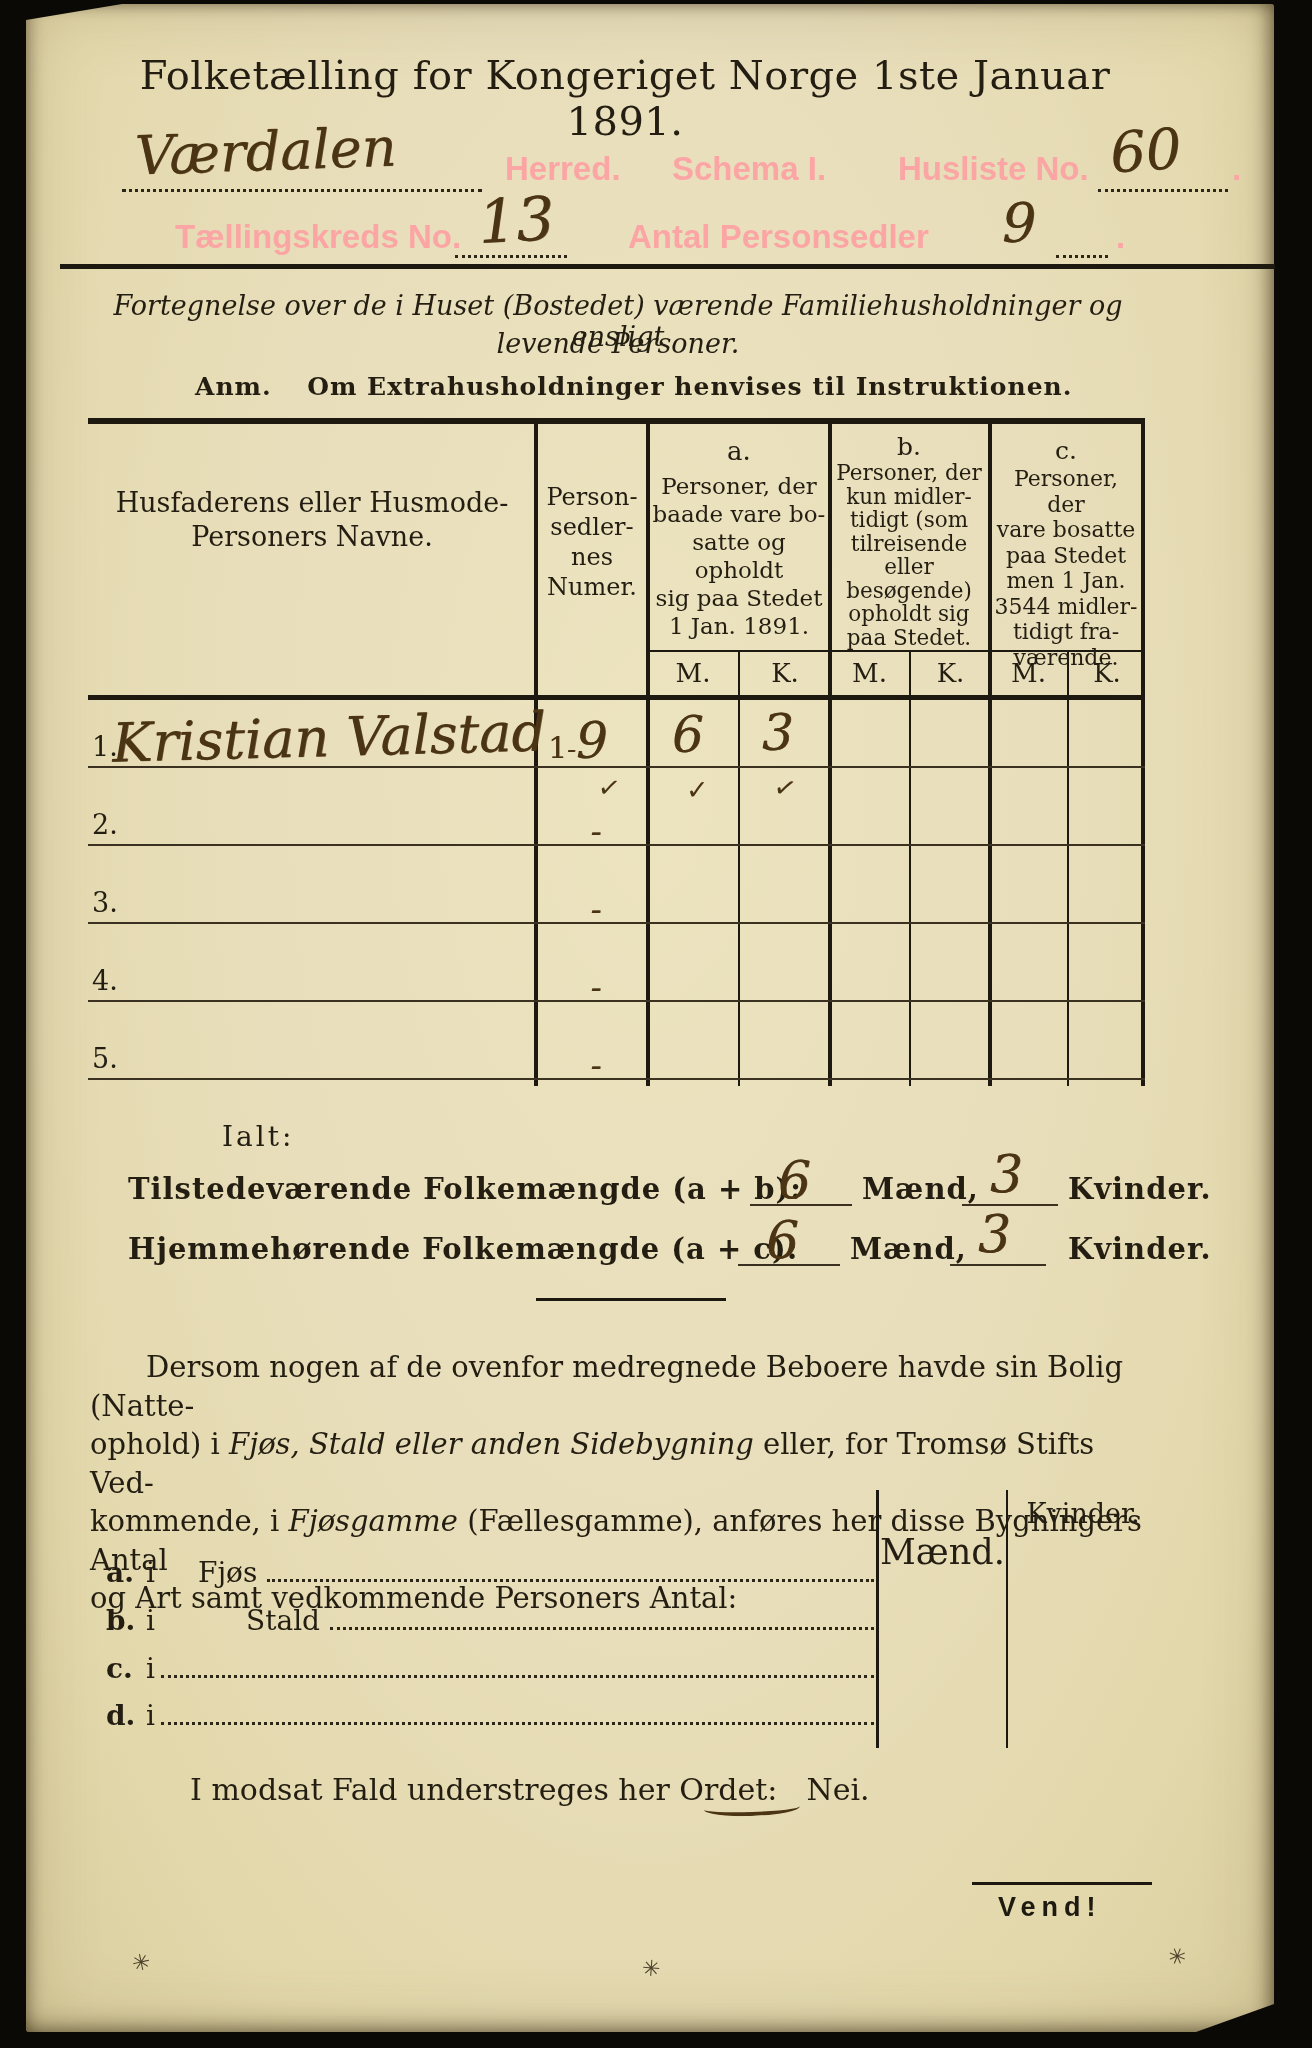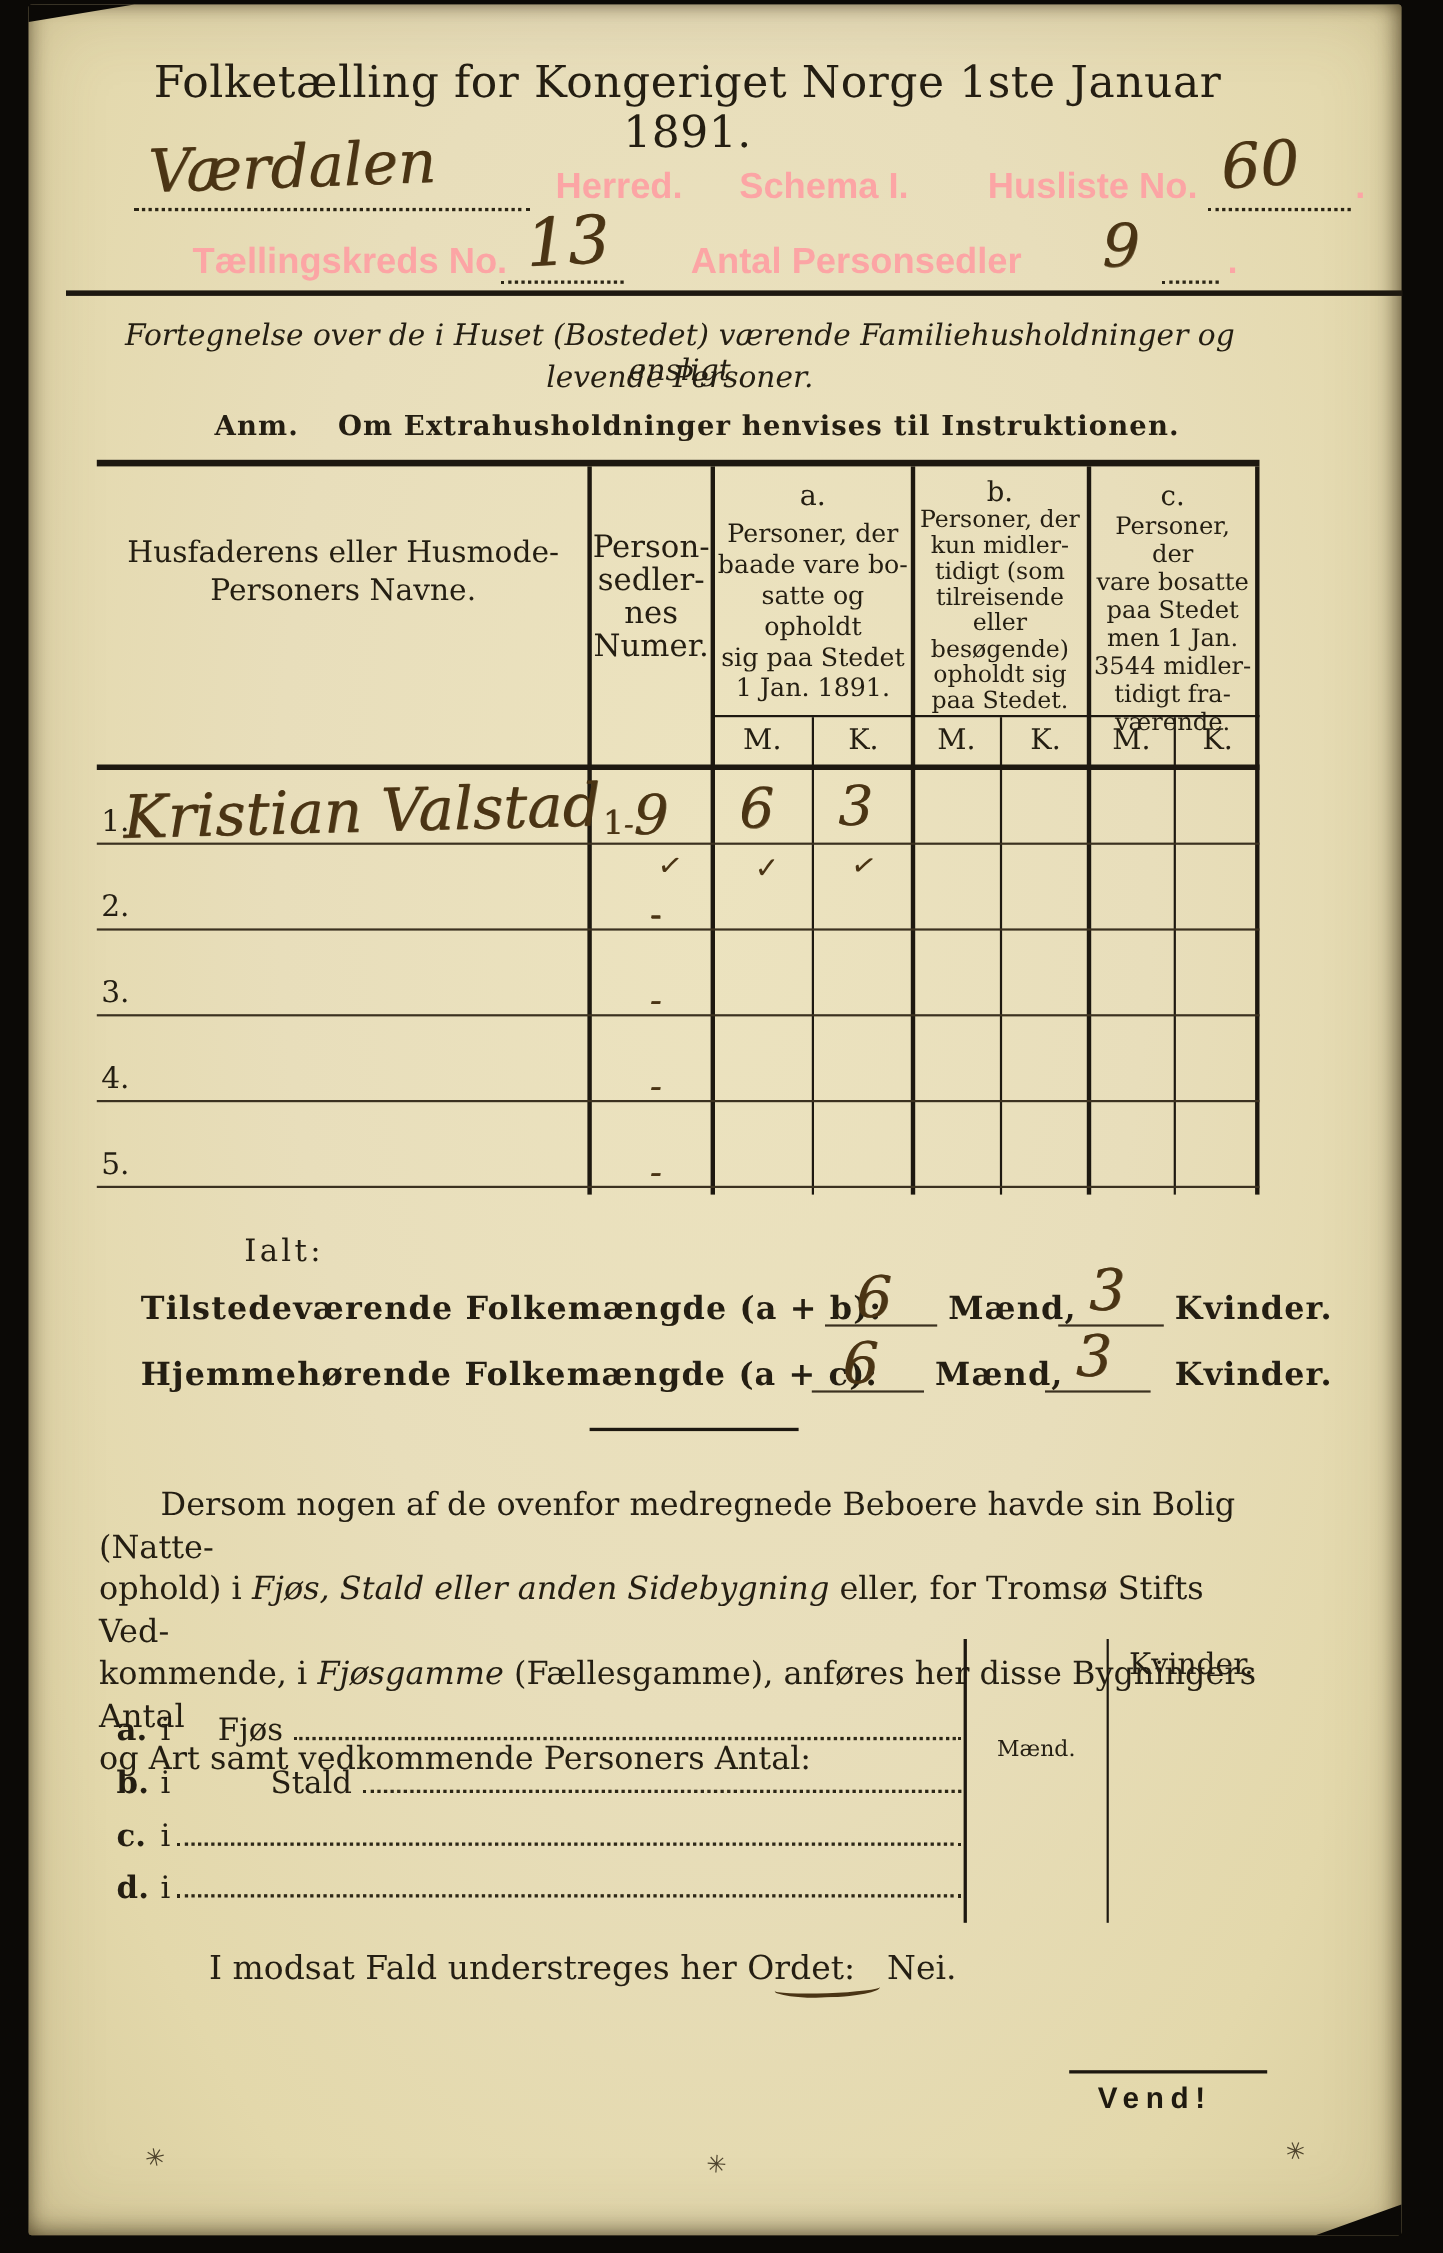--- a/index.html
+++ b/index.html
@@ -87,21 +87,21 @@
 <div class="abs rule" style="left:1067px;top:652px;width:2px;height:434px;"></div>
 <div class="abs rule" style="left:648px;top:650px;width:182px;height:2px;"></div>
 <div class="abs rule" style="left:830px;top:650px;width:160px;height:2px;"></div>
 <div class="abs rule" style="left:990px;top:650px;width:155px;height:2px;"></div>
 
 <div class="abs serif ctr" style="left:96px;top:486px;width:432px;font-size:27px;line-height:34px;">
   <div><span>Husfaderens eller Husmode-</span></div>
   <div><span>Personers Navne.</span></div>
 </div>
 
-<div class="abs serif ctr" style="left:538px;top:482px;width:108px;font-size:28px;line-height:30px;">
+<div class="abs serif ctr" style="left:538px;top:482px;width:108px;font-size:24px;line-height:30px;">
   <div>Person-</div>
   <div>sedler-</div>
   <div>nes</div>
   <div>Numer.</div>
 </div>
 
 <div class="abs serif ctr" style="left:652px;top:436px;width:174px;font-size:26px;">a.</div>
 <div class="abs serif ctr" style="left:652px;top:472px;width:174px;font-size:23px;line-height:28px;">
   <div>Personer, der</div>
   <div>baade vare bo-</div>
@@ -193,21 +193,21 @@
     <span>ophold) i </span><span class="ital">Fjøs, Stald eller anden Sidebygning</span><span> eller, for Tromsø Stifts Ved-</span>
   </div>
   <div>
     <span>kommende, i </span><span class="ital">Fjøsgamme</span><span> (Fællesgamme), anføres her disse Bygningers Antal</span>
   </div>
   <div><span>og Art samt vedkommende Personers Antal:</span></div>
 </div>
 
 <div class="abs rule" style="left:876px;top:1490px;width:3px;height:258px;"></div>
 <div class="abs rule" style="left:1006px;top:1490px;width:2px;height:258px;"></div>
-<div class="abs serif ctr" style="left:880px;top:1577px;width:124px;font-size:20px;">Mænd.</div>
+<div class="abs serif ctr" style="left:880px;top:1532px;width:124px;font-size:35px;">Mænd.</div>
 <div class="abs serif ctr" style="left:1010px;top:1498px;width:146px;font-size:27px;">Kvinder.</div>
 
 <div class="abs annex-row" style="left:106px;top:1556px;width:768px;">
   <span class="lbl">a.</span>
   <span class="pre">i</span>
   <span class="word" style="">Fjøs</span>
   <span class="dotfill"></span>
 </div>
 <div class="abs annex-row" style="left:106px;top:1604px;width:768px;">
   <span class="lbl">b.</span>

